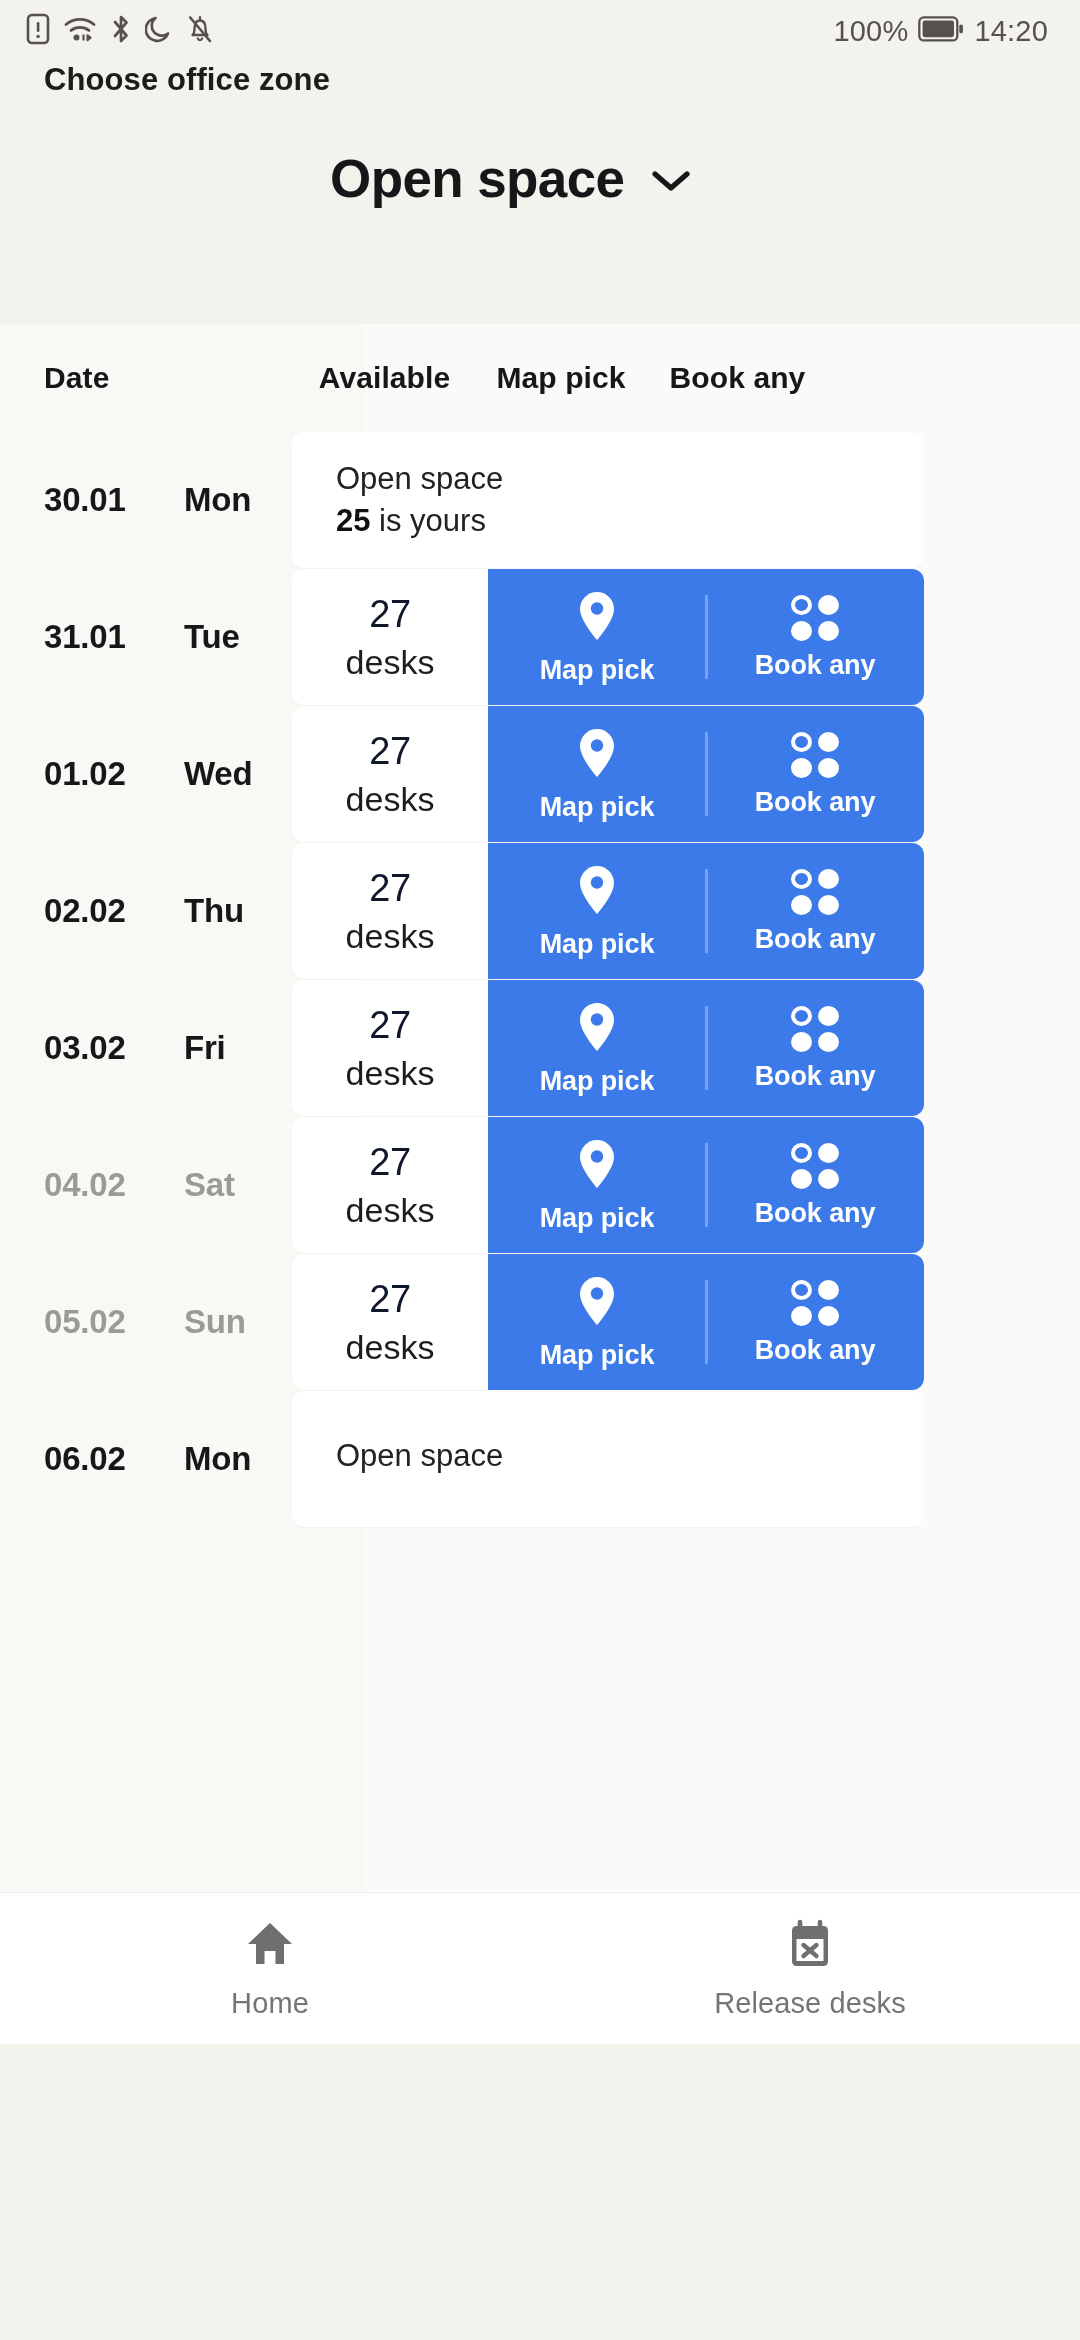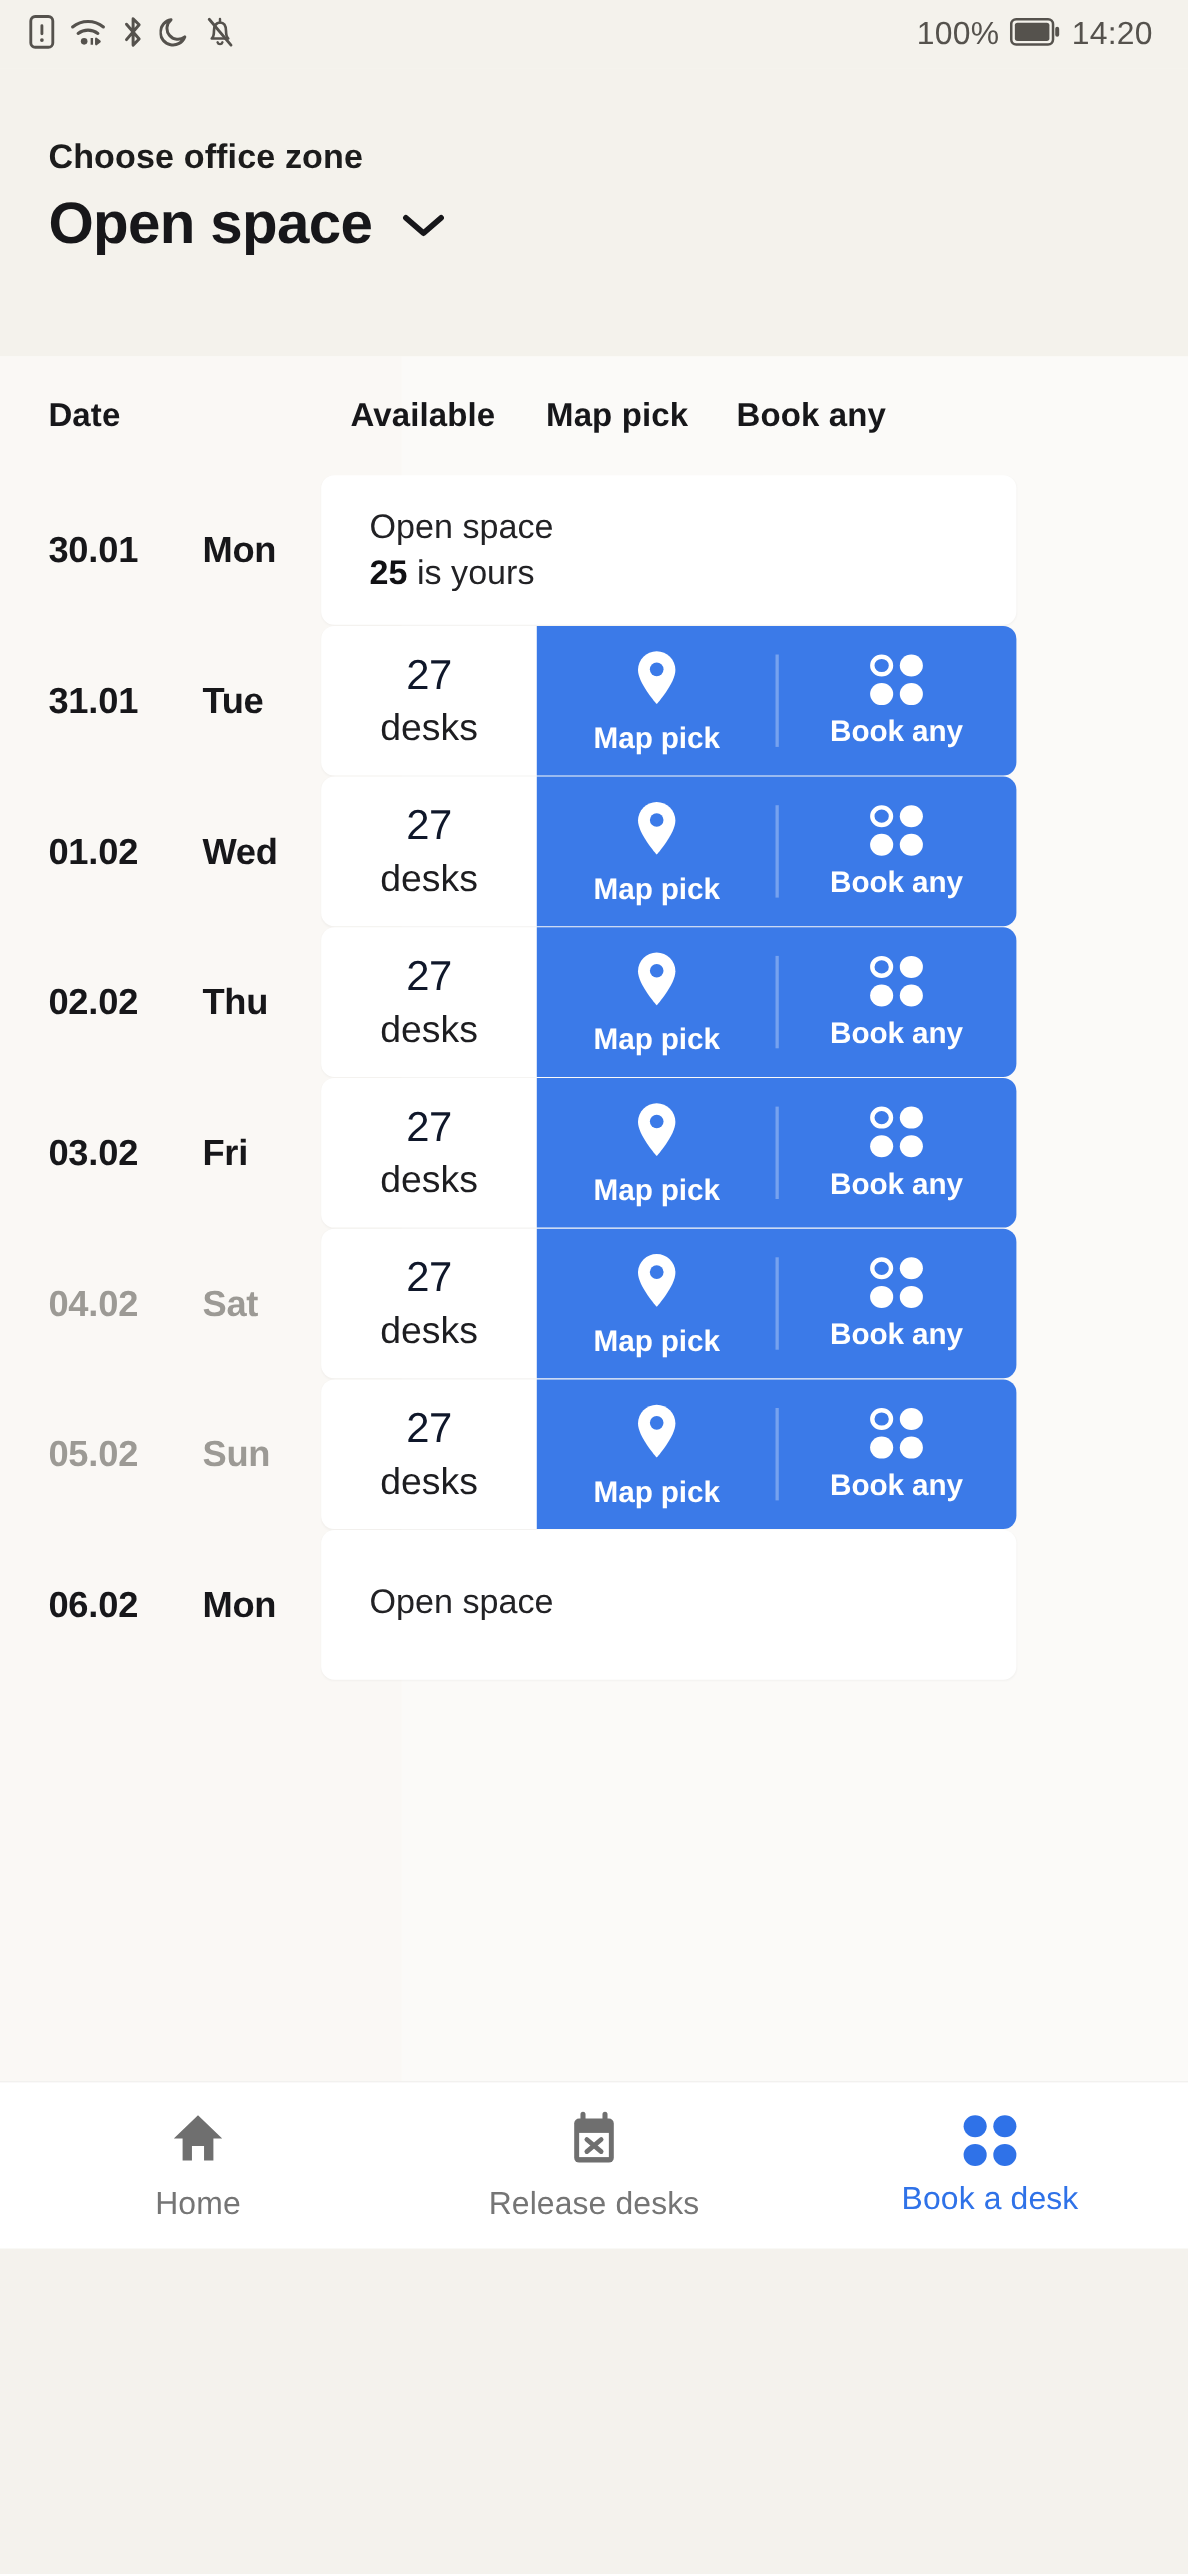--- a/index.html
+++ b/index.html
@@ -31,21 +31,21 @@
     font-size:29px; color:#55524d; letter-spacing:.2px;
     font-family:"Liberation Sans", sans-serif;
   }
 
   
   .header {
     flex:0 0 absolute;
     background:#f4f2ec;
     height:262px;
     padding:0 44px;
-    display:flex; flex-direction:column; justify-content:center;
+    display:flex; flex-direction:row; justify-content:flex-start;
     padding-bottom:28px;
   }
   .header-sub {
     font-size:31px; font-weight:bold; color:#1c1c1c;
     letter-spacing:.1px; margin-bottom:14px;
   }
   .header-row { display:flex; align-items:center; gap:26px; }
   .header-title {
     font-size:53px; font-weight:bold; color:#17171a;
     letter-spacing:-.6px; line-height:1.08;
@@ -500,24 +500,15 @@
       <span>
         <svg width="48" height="50" viewBox="0 0 48 50">
           <path d="M14 3 L14 10 M34 3 L34 10" stroke="#6f6f6f" stroke-width="4.6" stroke-linecap="round"></path>
           <rect x="6" y="7" width="36" height="40" rx="4.5" fill="#6f6f6f"></rect>
           <rect x="10.5" y="20" width="27" height="22" fill="#ffffff"></rect>
           <path d="M17.5 26 L30.5 37 M30.5 26 L17.5 37" stroke="#6f6f6f" stroke-width="4.3" stroke-linecap="round"></path>
         </svg>
       </span>
       <span class="nav-label">Release desks</span>
     </div>
-    <div class="nav-item active">
-      <span class="nav-dots">
-        <i class="dot"></i>
-          <i class="dot"></i>
-          <i class="dot"></i>
-          <i class="dot"></i>
-      </span>
-      <span class="nav-label">Book a desk</span>
-    </div>
   </div>
 
 </div>
 
 </body></html>

